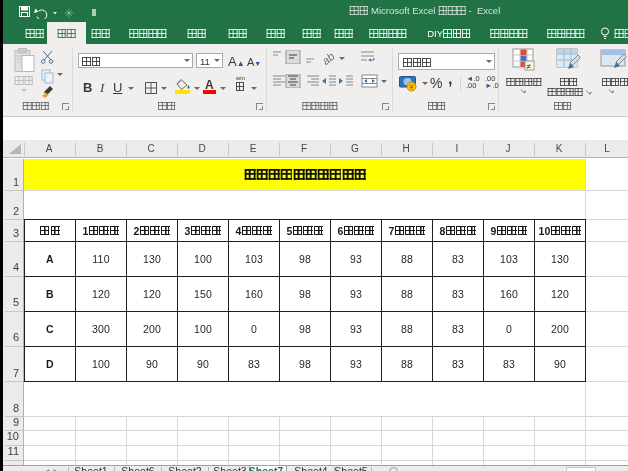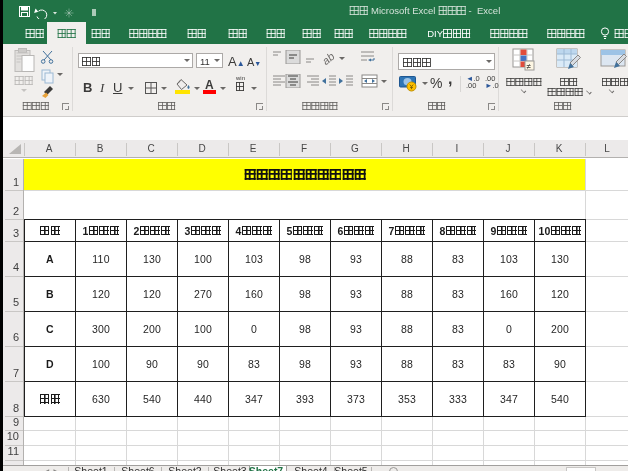--- a/index.html
+++ b/index.html
@@ -391,21 +391,21 @@
             <td>93</td>
             <td>88</td>
             <td>83</td>
             <td>103</td>
             <td>130</td>
           </tr>
     <tr style="height:35px">
             <td class="b">B</td>
             <td>120</td>
             <td>120</td>
-            <td>270</td>
+            <td>150</td>
             <td>160</td>
             <td>98</td>
             <td>93</td>
             <td>88</td>
             <td>83</td>
             <td>160</td>
             <td>120</td>
           </tr>
     <tr style="height:35px">
             <td class="b">C</td>
@@ -425,33 +425,20 @@
             <td>100</td>
             <td>90</td>
             <td>90</td>
             <td>83</td>
             <td>98</td>
             <td>93</td>
             <td>88</td>
             <td>83</td>
             <td>83</td>
             <td>90</td>
-          </tr>
-    <tr style="height:35px">
-            <td class="b"><span class="h"></span><span class="h"></span></td>
-            <td>630</td>
-            <td>540</td>
-            <td>440</td>
-            <td>347</td>
-            <td>393</td>
-            <td>373</td>
-            <td>353</td>
-            <td>333</td>
-            <td>347</td>
-            <td>540</td>
           </tr>
   </tbody>
       </table>
 </div>
 <div class="abs" id="shbar">
   <div class="abs" style="left:44px;top:1px;color:#8a8886;font-size:6.5px">◄&nbsp;►</div>
   <div class="shsep" style="left:68px"></div>
       <div class="shsep" style="left:114px"></div>
   <div class="shsep" style="left:161px"></div>
       <div class="shsep" style="left:208px"></div>

